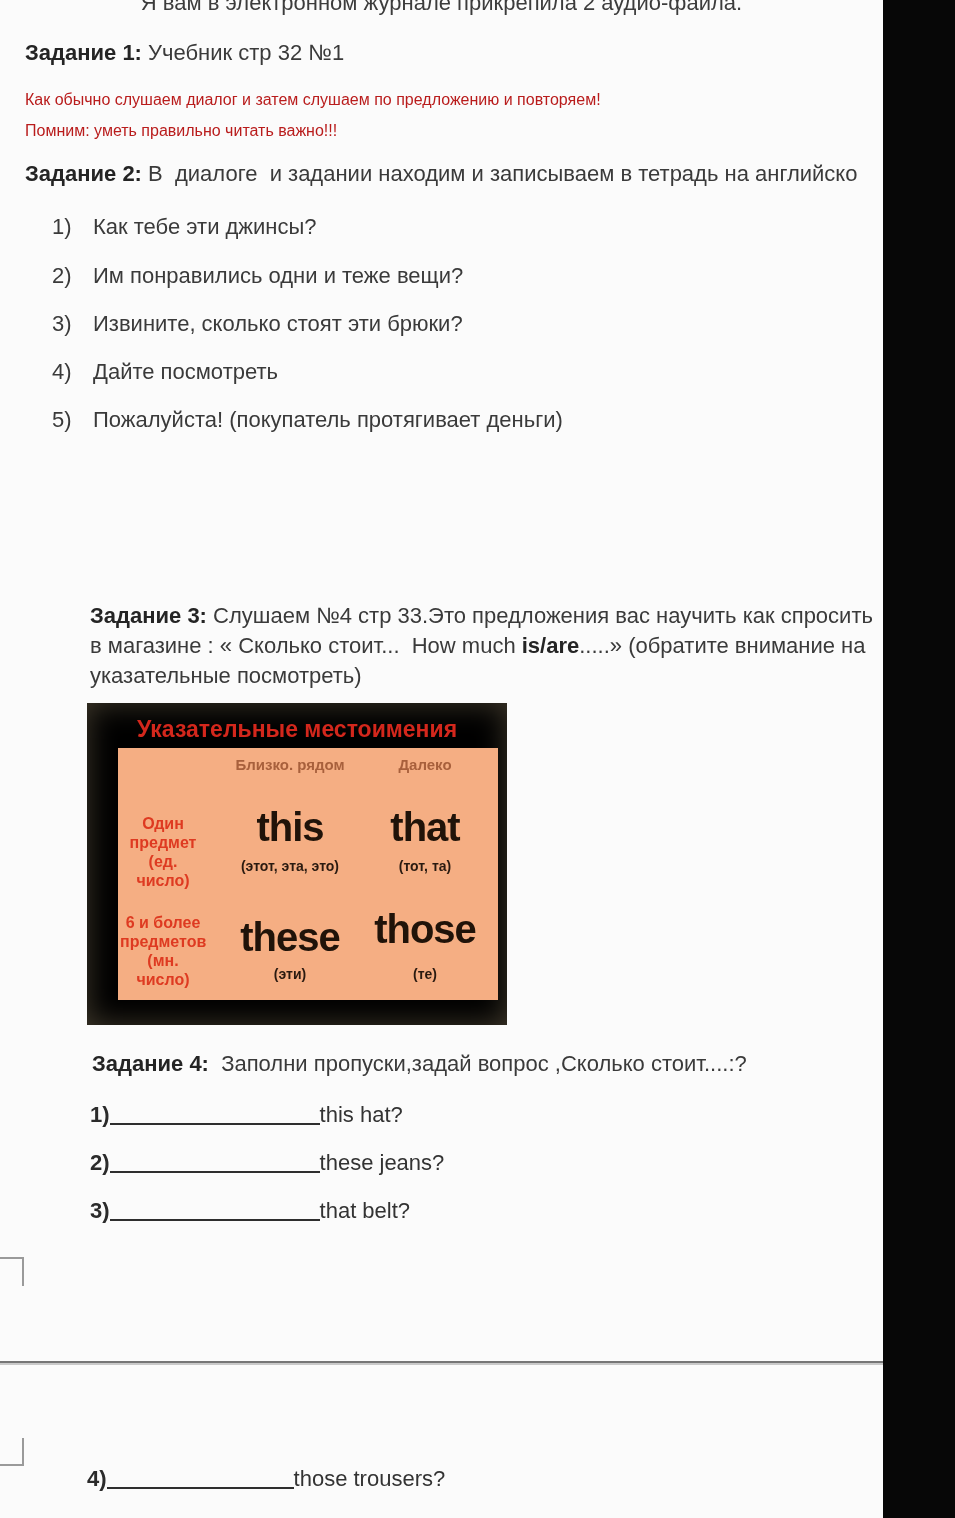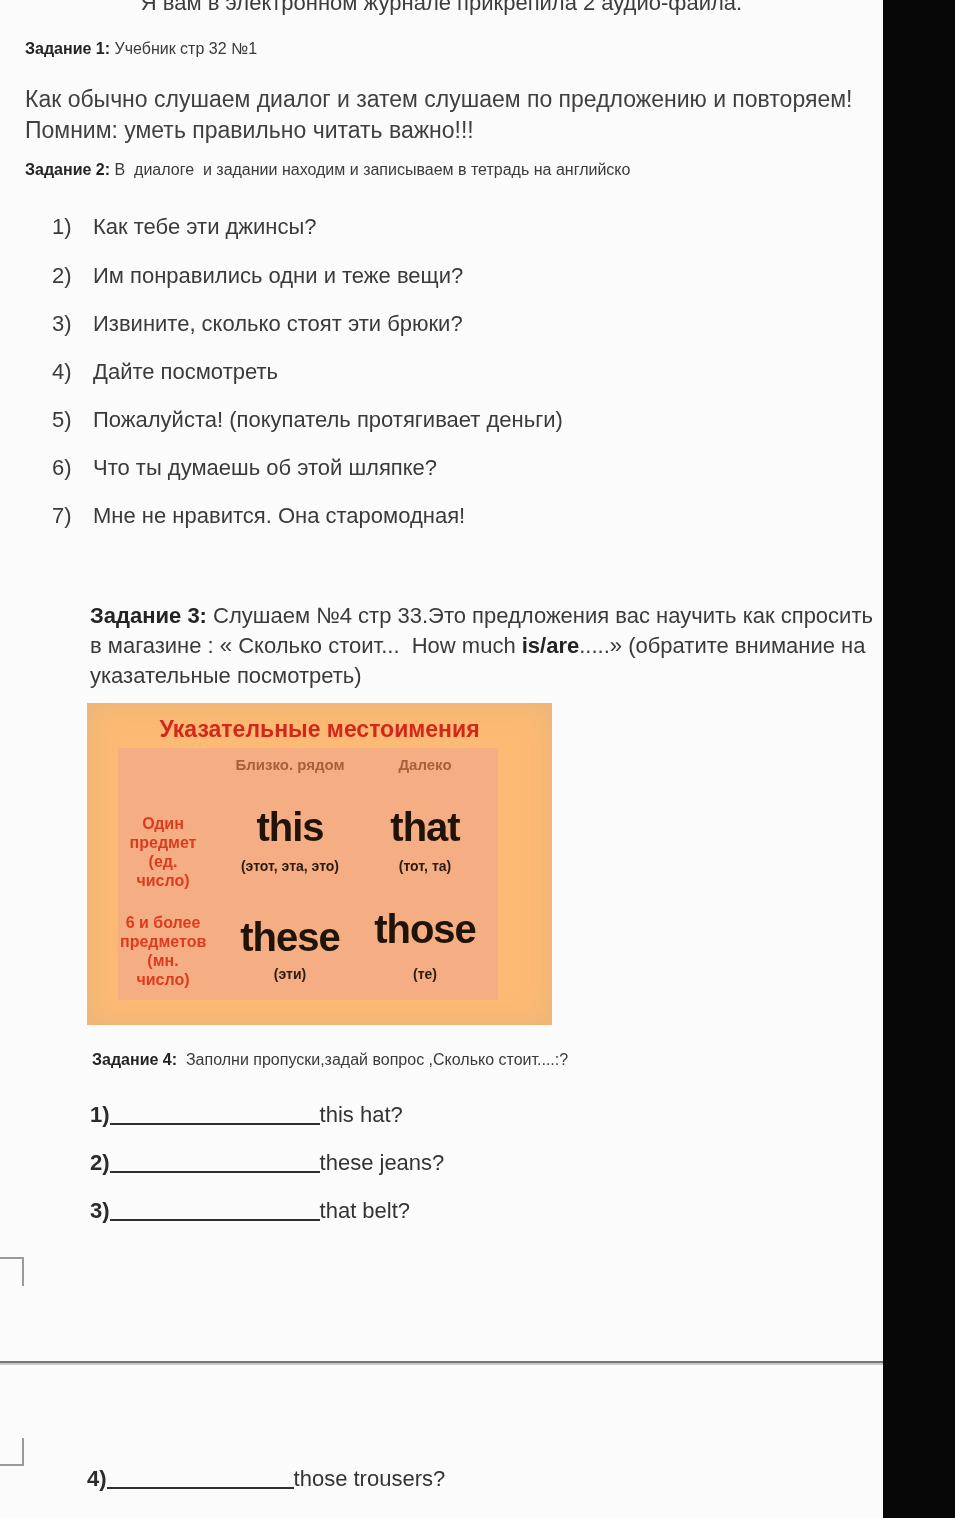--- a/index.html
+++ b/index.html
@@ -13,38 +13,38 @@
   }
   .abs{position:absolute;}
   .pre{white-space:pre;}
   .prew{white-space:pre-wrap;}
 
   
   .right-column{position:absolute;left:883px;top:0;width:72px;height:1518px;background:#070707;z-index:5;}
 
   .intro{top:-10px;left:0;width:883px;text-align:center;font-size:22px;color:#3c3c3c;}
 
-  .h-task{font-size:16px;color:#3a3a3a;}
+  .h-task{font-size:22px;color:#3a3a3a;}
   .h-task b{color:#242424;}
-  .body-text{font-size:23px;line-height:31px;color:#404040;}
+  .body-text{font-size:16px;line-height:31px;color:#b91c1c;}
 
   .t1{left:25px;top:40px;}
   .p1{left:25px;top:84px;}
   .t2{left:25px;top:161px;width:900px;}
 
   .list-row{position:absolute;left:52px;font-size:22px;color:#3a3a3a;}
   .list-row .num{display:inline-block;width:41px;}
 
   .t3{left:90px;top:601px;font-size:22px;line-height:30px;color:#3a3a3a;width:860px;}
   .t3 .line{display:block;white-space:pre;}
   .t3 b{color:#242424;}
 
   
-  .figure{left:87px;top:703px;width:420px;height:322px;background:#fdba74;
-          box-shadow:inset 0 0 30px rgba(190,170,130,.35);padding-left:45px;}
+  .figure{left:87px;top:703px;width:420px;height:322px;background:#000000;
+          box-shadow:inset 0 0 30px rgba(190,170,130,.35);}
   .figure-title{position:absolute;top:13px;left:0;width:100%;text-align:center;
                 color:#d3271c;font-weight:bold;font-size:23px;}
   .figure-inner{position:absolute;left:31px;top:45px;width:380px;height:252px;background:#f5ae83;}
   .fi{position:absolute;text-align:center;}
   .col-head{color:#a8603c;font-weight:bold;font-size:15px;}
   .row-label{color:#de3a21;font-weight:bold;font-size:16px;line-height:19px;}
   .big-word{color:#201309;font-weight:bold;font-size:40px;letter-spacing:-1px;line-height:34px;}
   .word-note{color:#2a1a10;font-weight:bold;font-size:14px;}
 
   .t4{left:92px;top:1051px;width:820px;}
@@ -72,22 +72,20 @@
     <span class="pre" style="display:block">Помним: уметь правильно читать важно!!!</span>
   </div>
 
   <div class="abs t2 h-task pre"><b>Задание 2:</b><span> В  диалоге  и задании находим и записываем в тетрадь на английско</span></div>
 
   <div class="list-row" style="top:214px"><span class="num">1)</span><span>Как тебе эти джинсы?</span></div>
   <div class="list-row" style="top:263px"><span class="num">2)</span><span>Им понравились одни и теже вещи?</span></div>
   <div class="list-row" style="top:311px"><span class="num">3)</span><span>Извините, сколько стоят эти брюки?</span></div>
   <div class="list-row" style="top:359px"><span class="num">4)</span><span>Дайте посмотреть</span></div>
   <div class="list-row" style="top:407px"><span class="num">5)</span><span>Пожалуйста! (покупатель протягивает деньги)</span></div>
-  <div class="list-row" style="top:455px"><span class="num">6)</span><span>Что ты думаешь об этой шляпке?</span></div>
-  <div class="list-row" style="top:503px"><span class="num">7)</span><span>Мне не нравится. Она старомодная!</span></div>
 
   <div class="abs t3">
     <span class="line"><b>Задание 3:</b><span> Слушаем №4 стр 33.Это предложения вас научить как спросить</span></span>
     <span class="line"><span>в магазине : « Сколько стоит...  How much </span><b>is/are</b><span>.....» (обратите внимание на</span></span>
     <span class="line">указательные посмотреть)</span>
   </div>
 
   <div class="abs figure">
     <div class="figure-title">Указательные местоимения</div>
     <div class="figure-inner">

